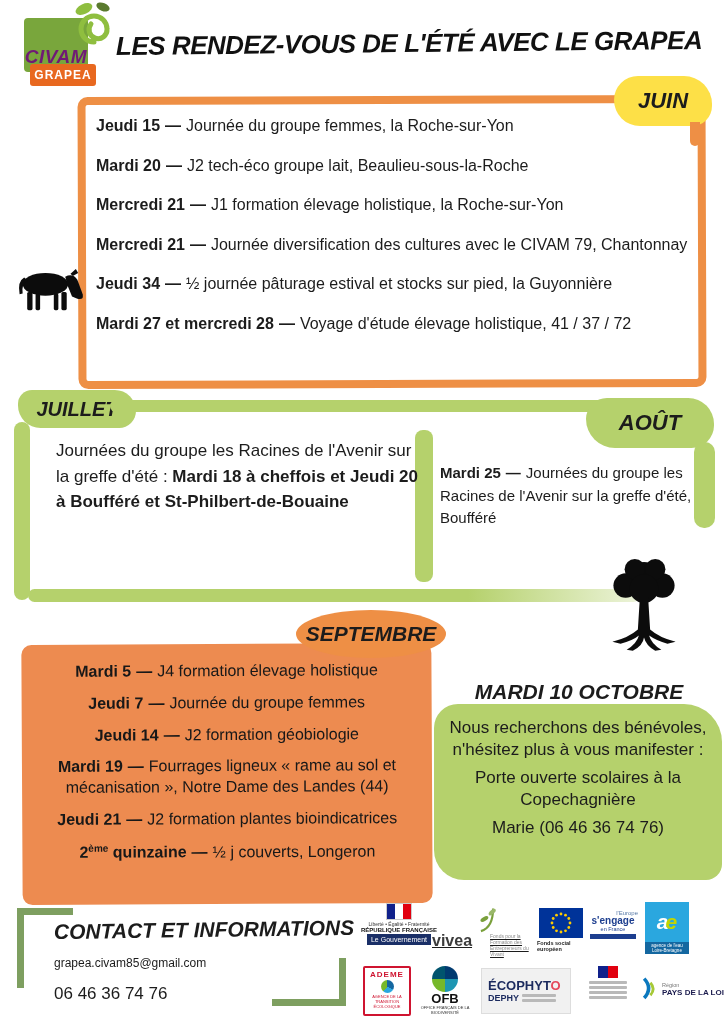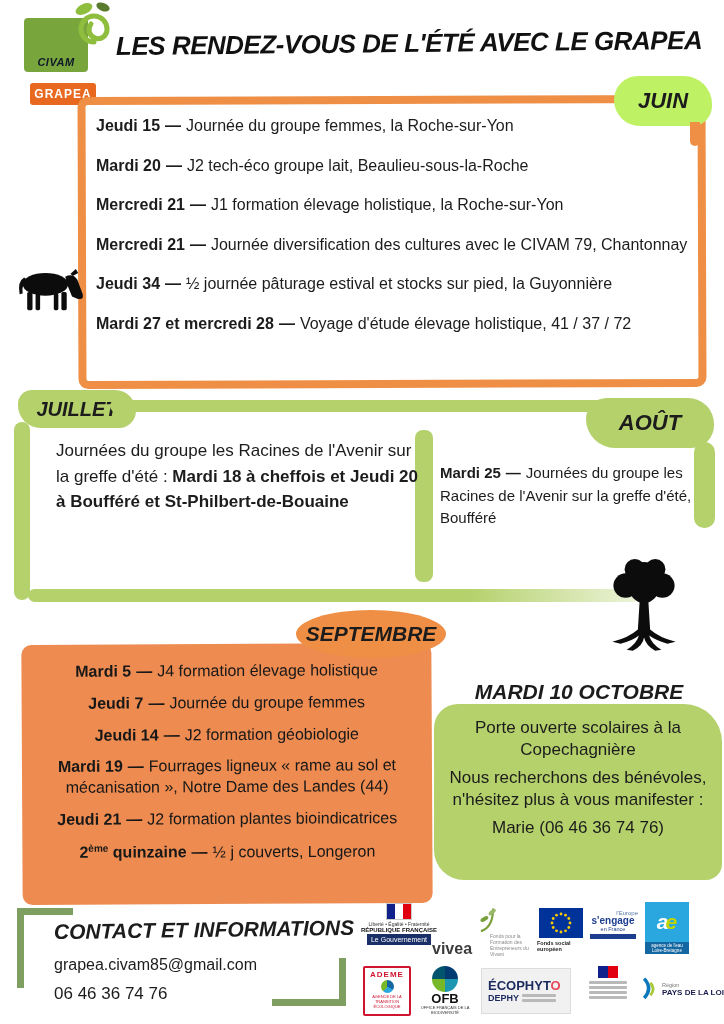--- a/index.html
+++ b/index.html
@@ -9,33 +9,33 @@
     background:#ffffff; overflow:hidden;
     font-family:"Liberation Sans", sans-serif; color:#1c1c1c;
   }
   .abs { position:absolute; }
 
   
   .civam-logo { left:22px; top:2px; width:96px; height:88px; }
   .civam-green { position:absolute; left:2px; top:16px; width:64px; height:54px;
     background:#79A63C; border-radius:4px; }
   .civam-green span { position:absolute; bottom:4px; left:0; right:0; text-align:center;
-    color:#0f172a; font-weight:800; font-style:italic; font-size:11px; letter-spacing:.5px; }
+    color:#701a75; font-weight:800; font-style:italic; font-size:19px; letter-spacing:.5px; }
   .civam-orange { position:absolute; left:8px; top:62px; width:66px; height:22px;
     background:#E8681F; border-radius:3px; display:flex; align-items:center; justify-content:center;
-    color:#fff; font-weight:700; font-size:12px; letter-spacing:1px;margin-top:19px; }
+    color:#fff; font-weight:700; font-size:12px; letter-spacing:1px; }
   .civam-spiral { position:absolute; left:42px; top:-2px; }
 
   .page-title { left:116px; top:28px; width:596px; font-weight:800; font-style:italic;
     font-size:26px; letter-spacing:-0.5px; transform:rotate(-0.6deg); color:#111; }
 
   
   .juin-box { left:78px; top:96px; width:628px; height:292px;
     border:8px solid #EE8F45; border-radius:10px; transform:rotate(-0.2deg); }
-  .juin-tab { left:614px; top:76px; width:98px; height:50px; background:#bef264;
+  .juin-tab { left:614px; top:76px; width:98px; height:50px; background:#fde047;
     border-radius:24px 28px 20px 26px; display:flex; align-items:center; justify-content:center;
     font-weight:800; font-style:italic; font-size:22px; }
   .juin-drip { left:690px; top:122px; width:10px; height:24px; background:#EE8F45;
     border-radius:0 0 6px 6px; }
   .juin-events { left:96px; top:106px; width:600px; font-size:16px; }
   .jrow { height:39.5px; line-height:39.5px; white-space:nowrap; }
   .dash { margin:0 5px; font-weight:700; }
 
   .cow-icon { left:12px; top:260px; }
 
@@ -78,33 +78,33 @@
     font-size:17px; line-height:1.32; }
   .oct-blob p + p { margin-top:5px; }
 
   
   .bracket-tl { left:17px; top:908px; width:56px; height:80px;
     border-left:7px solid #7E9F60; border-top:7px solid #7E9F60; }
   .bracket-br { left:272px; top:958px; width:74px; height:48px;
     border-right:7px solid #7E9F60; border-bottom:7px solid #7E9F60; }
   .contact-title { left:54px; top:918px; font-weight:800; font-style:italic; font-size:21px;
     transform:rotate(-0.8deg); }
-  .contact-email { left:54px; top:956px; font-size:16px; }
+  .contact-email { left:54px; top:956px; font-size:12px; }
   .contact-phone { left:54px; top:984px; font-size:17px; }
 
   
   .tile { position:absolute; display:flex; flex-direction:column; align-items:center; }
   .flag { width:26px; height:17px;
     background:linear-gradient(to right,#10218b 33%,#fff 33%,#fff 66%,#e1000f 66%); border:1px solid #ccc; }
   .gv-motto { font-size:5px; color:#333; margin-top:1px; white-space:nowrap; }
   .gv-rf { font-size:6px; font-weight:700; color:#111; white-space:nowrap; }
   .gv-bar { margin-top:1px; background:#1a2f67; color:#fff; font-size:7px; padding:2px 4px; white-space:nowrap; }
   .vivea-word { font-size:16px; font-weight:800; color:#3c3c3c; line-height:1; }
   .vivea-tag { font-size:5px; color:#8a8a8a; width:52px; line-height:1.2; }
-  .vivea-row { display:flex; align-items:flex-end; gap:18px; }
+  .vivea-row { display:flex; align-items:flex-start; gap:18px;text-decoration:underline; }
   .fse-cap { font-size:5.5px; font-weight:700; color:#222; margin-top:2px; }
   .eur-l1 { font-size:6px; color:#5a7ba8; align-self:flex-end; }
   .eur-l2 { font-size:10px; font-weight:800; color:#1d3e8f; line-height:1; }
   .eur-l3 { font-size:5.5px; color:#1d3e8f; }
   .eur-band { width:46px; height:5px; background:#1d3e8f; margin-top:2px; }
   .ae-box { width:44px; height:40px; background:#2aa7df; display:flex; align-items:center; justify-content:center;
     color:#fff; font-weight:800; font-size:21px; font-style:italic; }
   .ae-box .e { color:#c3d600; margin-left:-3px; }
   .ae-cap { width:44px; background:#1467a0; color:#fff; font-size:4.5px; text-align:center; padding:1px 0; }
   .ademe-box { width:48px; height:50px; border:2px solid #cf1430; border-radius:2px; background:#fff;
@@ -204,22 +204,22 @@
     <div class="srow"><b>Mardi 5</b><span class="dash">—</span><span>J4 formation élevage holistique</span></div>
     <div class="srow"><b>Jeudi 7</b><span class="dash">—</span><span>Journée du groupe femmes</span></div>
     <div class="srow"><b>Jeudi 14</b><span class="dash">—</span><span>J2 formation géobiologie</span></div>
     <div class="srow"><b>Mardi 19</b><span class="dash">—</span><span>Fourrages ligneux « rame au sol et mécanisation », Notre Dame des Landes (44)</span></div>
     <div class="srow"><b>Jeudi 21</b><span class="dash">—</span><span>J2 formation plantes bioindicatrices</span></div>
     <div class="srow"><b><span>2</span><sup>ème</sup> <span>quinzaine</span></b><span class="dash">—</span><span>½ j couverts, Longeron</span></div>
   </div>
 
   <div class="abs oct-title">MARDI 10 OCTOBRE</div>
   <div class="abs oct-blob">
+    <p>Nous recherchons des bénévoles, n'hésitez plus à vous manifester :</p>
     <p>Porte ouverte scolaires à la Copechagnière</p>
-    <p>Nous recherchons des bénévoles, n'hésitez plus à vous manifester :</p>
     <p>Marie (06 46 36 74 76)</p>
   </div>
 
   <div class="abs bracket-tl"></div>
   <div class="abs bracket-br"></div>
   <div class="abs contact-title">CONTACT ET INFORMATIONS</div>
   <div class="abs contact-email">grapea.civam85@gmail.com</div>
   <div class="abs contact-phone">06 46 36 74 76</div>
 
   <div class="tile" style="left:360px; top:903px; width:78px;">

